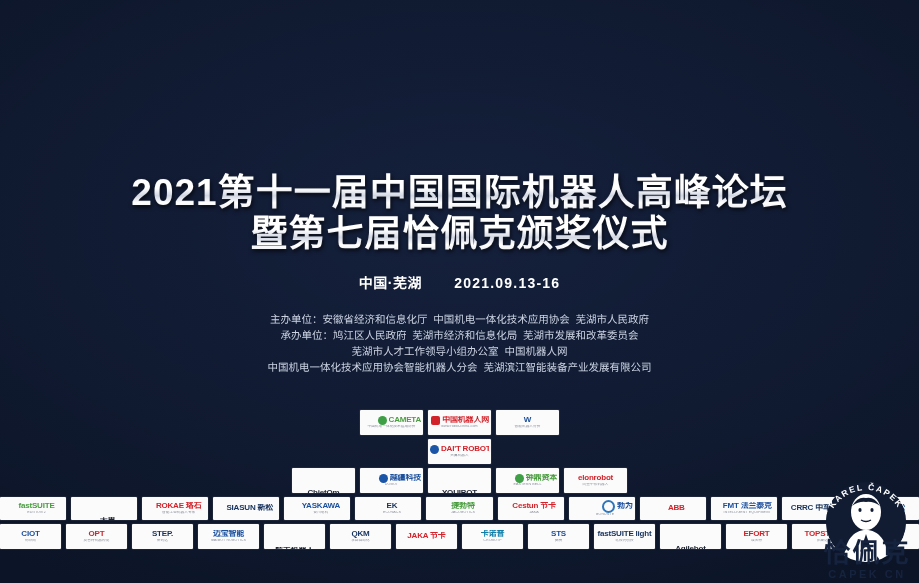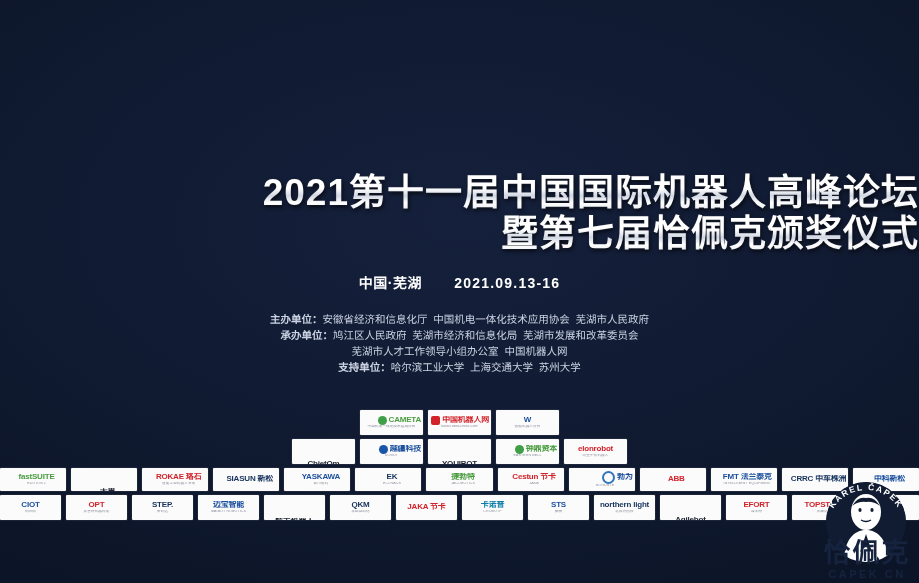--- a/index.html
+++ b/index.html
@@ -57,21 +57,21 @@
     filter: drop-shadow(0 2px 3px rgba(0,0,0,0.55));
     white-space: pre;
   }
 
   
   .main-title {
     position: absolute;
     left: 0;
     top: 172px;
     width: 919px;
-    text-align: right;
+    text-align: center;
     line-height: 1.12;
   }
   .main-title .line {
     display: block;
     font-size: 37px;
     font-weight: 700;
     letter-spacing: 1px;
     color: #f2f5fb;
     background: linear-gradient(180deg, #ffffff 0%, #ffffff 40%, #c3cada 58%, #ffffff 75%, #d6dbe6 100%);
     -webkit-background-clip: text;
@@ -108,21 +108,20 @@
     font-size: 10.5px;
     color: #ccd4e4;
     line-height: 1.52;
   }
   .orgs .row {
     display: block;
     white-space: pre;
   }
   .orgs .lbl {
     color: #ccd4e4;
-    font-weight: bold;
   }
 
   
   .logo-wall {
     position: absolute;
     left: 0;
     top: 410px;
     width: 919px;
   }
   .logo-row {
@@ -269,21 +268,21 @@
 
   <div class="place-date">
     <span class="city">中国·芜湖</span>
     <span class="date">2021.09.13-16</span>
   </div>
 
   <div class="orgs">
     <span class="row"><span class="lbl">主办单位：</span><span>安徽省经济和信息化厅  中国机电一体化技术应用协会  芜湖市人民政府</span></span>
     <span class="row"><span class="lbl">承办单位：</span><span>鸠江区人民政府  芜湖市经济和信息化局  芜湖市发展和改革委员会</span></span>
     <span class="row"><span class="lbl"></span><span>芜湖市人才工作领导小组办公室  中国机器人网</span></span>
-    <span class="row"><span class="lbl">支持单位：</span><span>哈尔滨工业大学  上海交通大学  苏州大学</span></span>
+    <span class="row"><span class="lbl"></span><span>中国机电一体化技术应用协会智能机器人分会  芜湖滨江智能装备产业发展有限公司</span></span>
   </div>
 
   <div class="logo-wall" id="logo-wall">
       <div class="logo-row r1">
         <div class="logo-cell">
           <div class="lg c-green">
             <div class="lg-inline">
               <span class="mark m-green"></span>
               <span class="t1">CAMETA</span>
             </div>
@@ -299,20 +298,31 @@
             <span class="t2">www.robot-china.com</span>
           </div>
         </div>
         <div class="logo-cell">
           <div class="lg c-blue">
             <span class="t1">W</span>
             <span class="t2">智能机器人分会</span>
           </div>
         </div>
       </div>
+      <div class="logo-row r2">
+        <div class="logo-cell">
+          <div class="lg c-red">
+            <div class="lg-inline">
+              <span class="mark m-blue"></span>
+              <span class="t1">DAI'T ROBOT</span>
+            </div>
+            <span class="t2">大翼机器人</span>
+          </div>
+        </div>
+      </div>
       <div class="logo-row r3">
         <div class="logo-cell">
           <div class="lg c-dark">
             <span class="t1">ChietOm</span>
             <span class="t2">— 智同科技 —</span>
           </div>
         </div>
         <div class="logo-cell">
           <div class="lg c-blue">
             <div class="lg-inline">
@@ -471,21 +481,21 @@
           </div>
         </div>
         <div class="logo-cell">
           <div class="lg c-blue">
             <span class="t1">STS</span>
             <span class="t2">赛腾</span>
           </div>
         </div>
         <div class="logo-cell">
           <div class="lg c-navy">
-            <span class="t1">northern light</span>
+            <span class="t1">fastSUITE light</span>
             <span class="t2">北极光创投</span>
           </div>
         </div>
         <div class="logo-cell">
           <div class="lg c-dark">
             <span class="t1">Agilebot</span>
             <span class="t2">节卡机器人</span>
           </div>
         </div>
         <div class="logo-cell">

